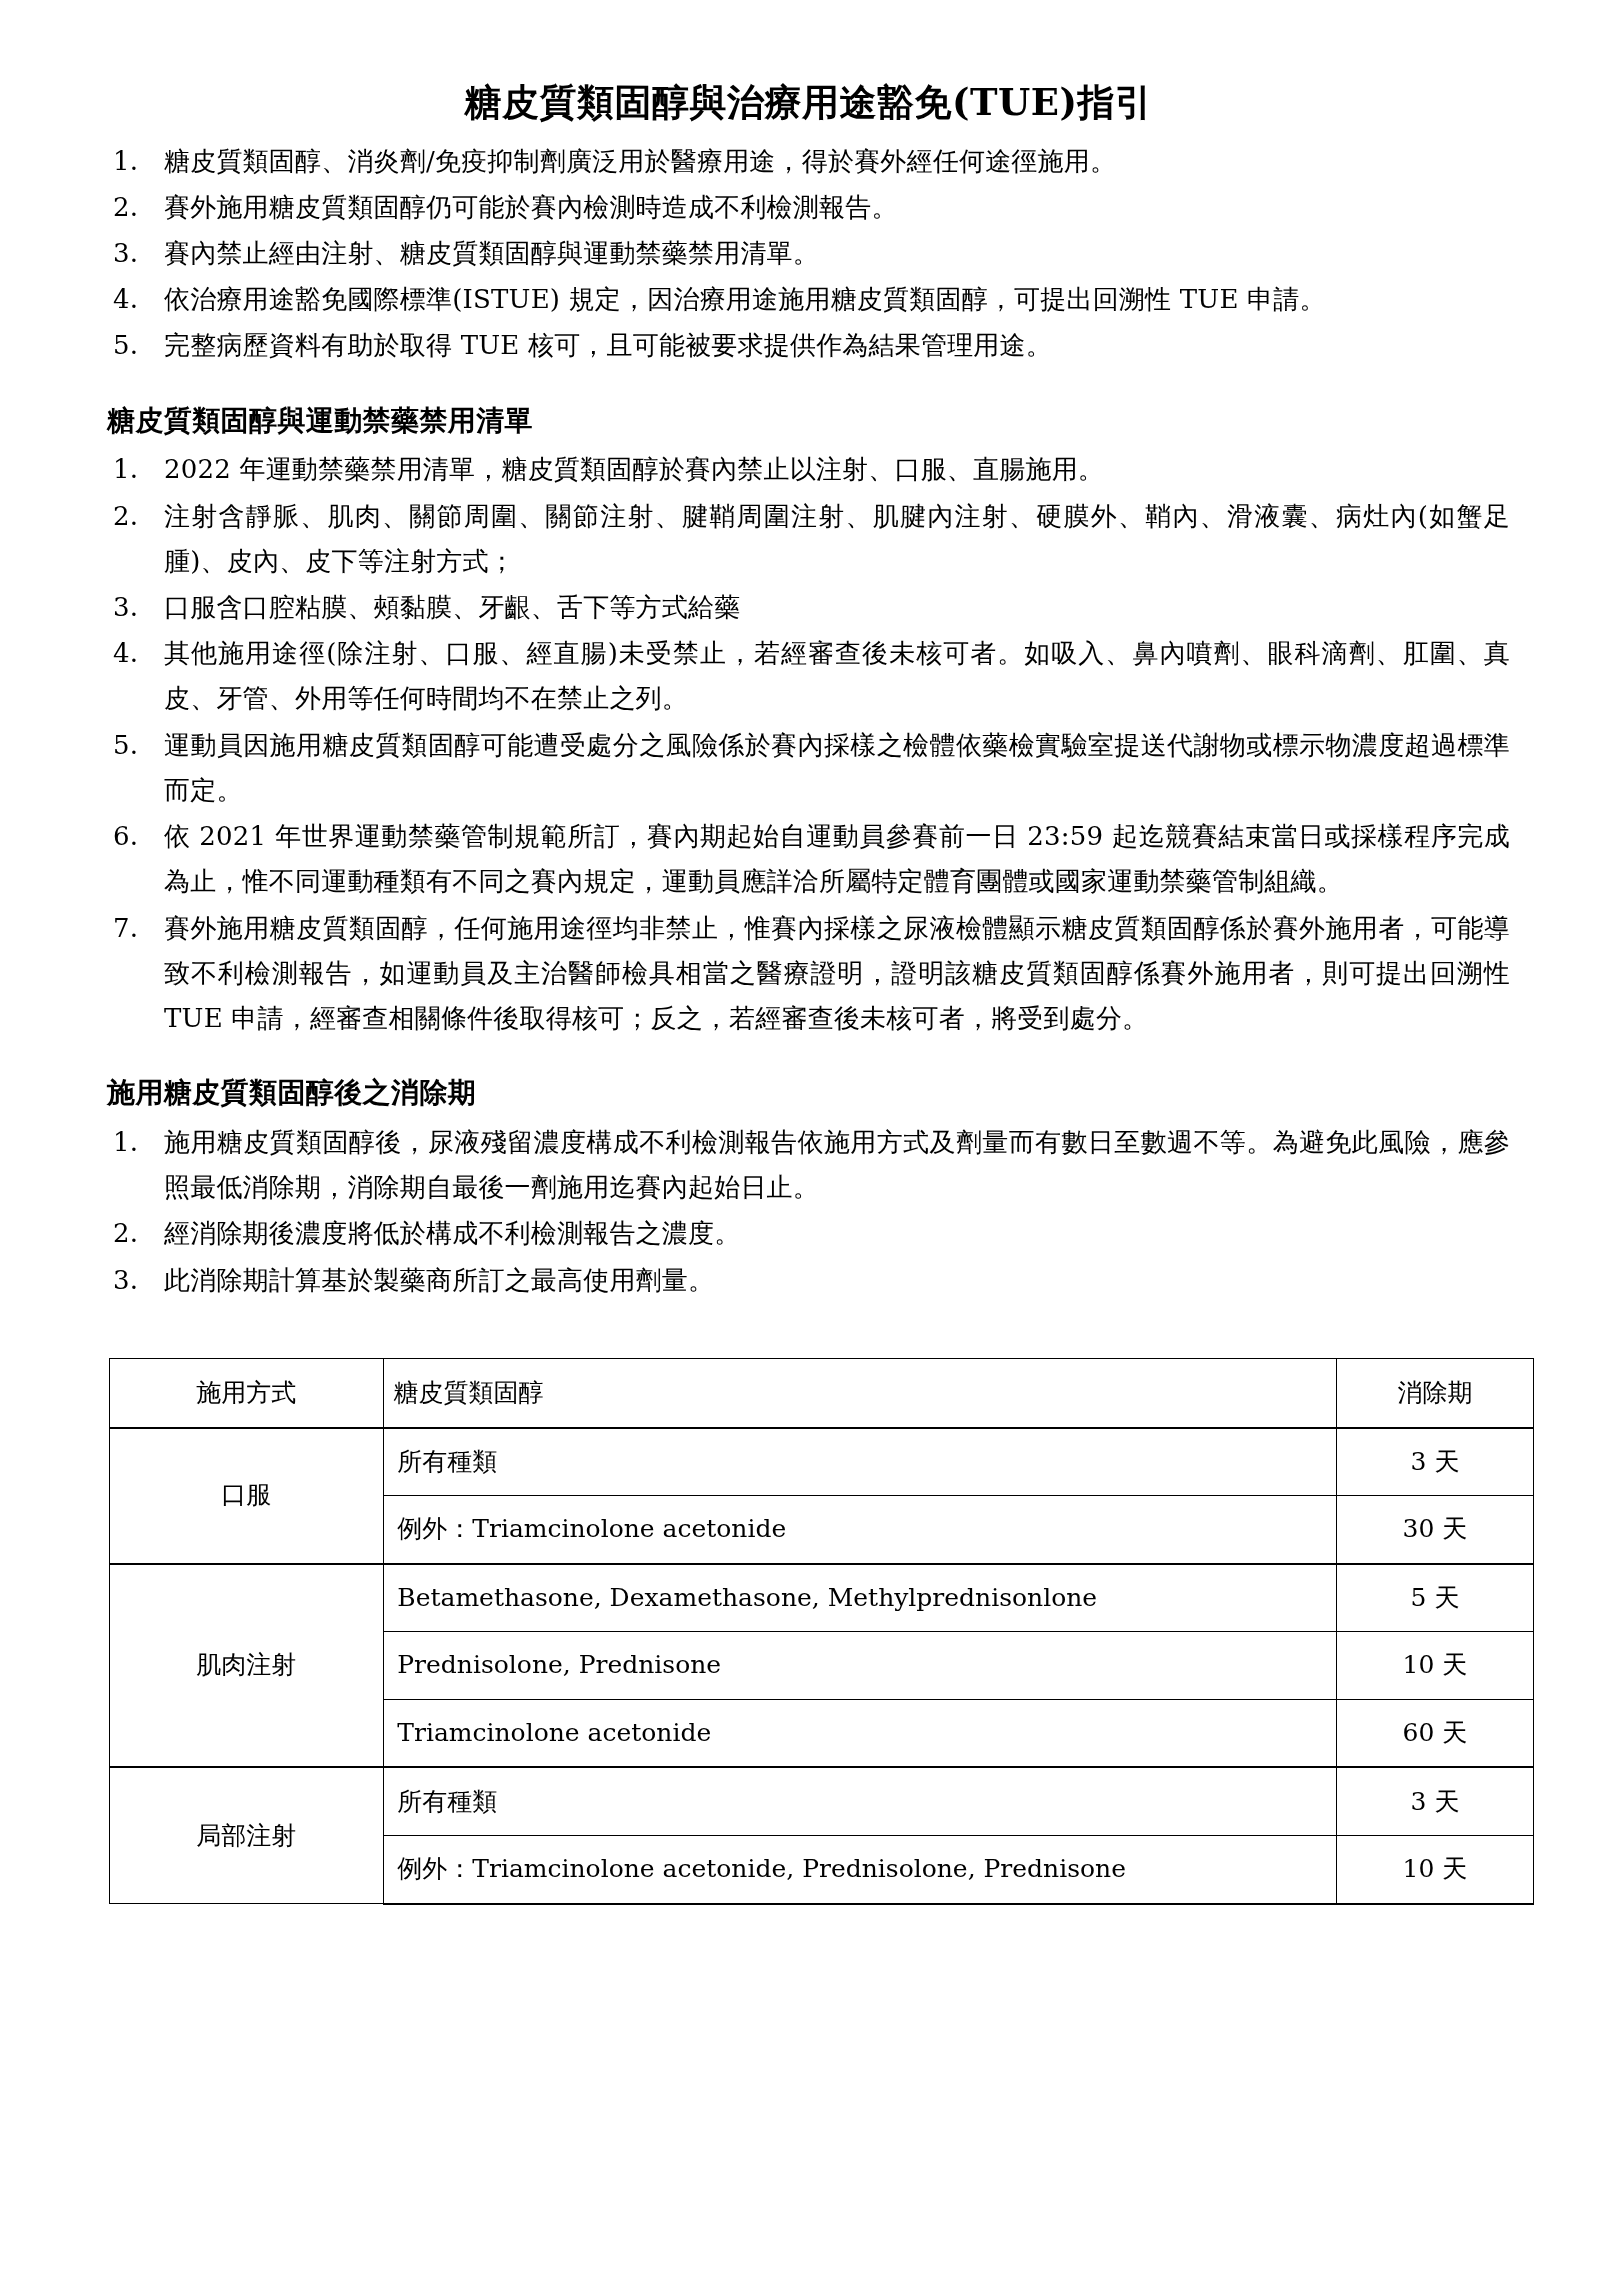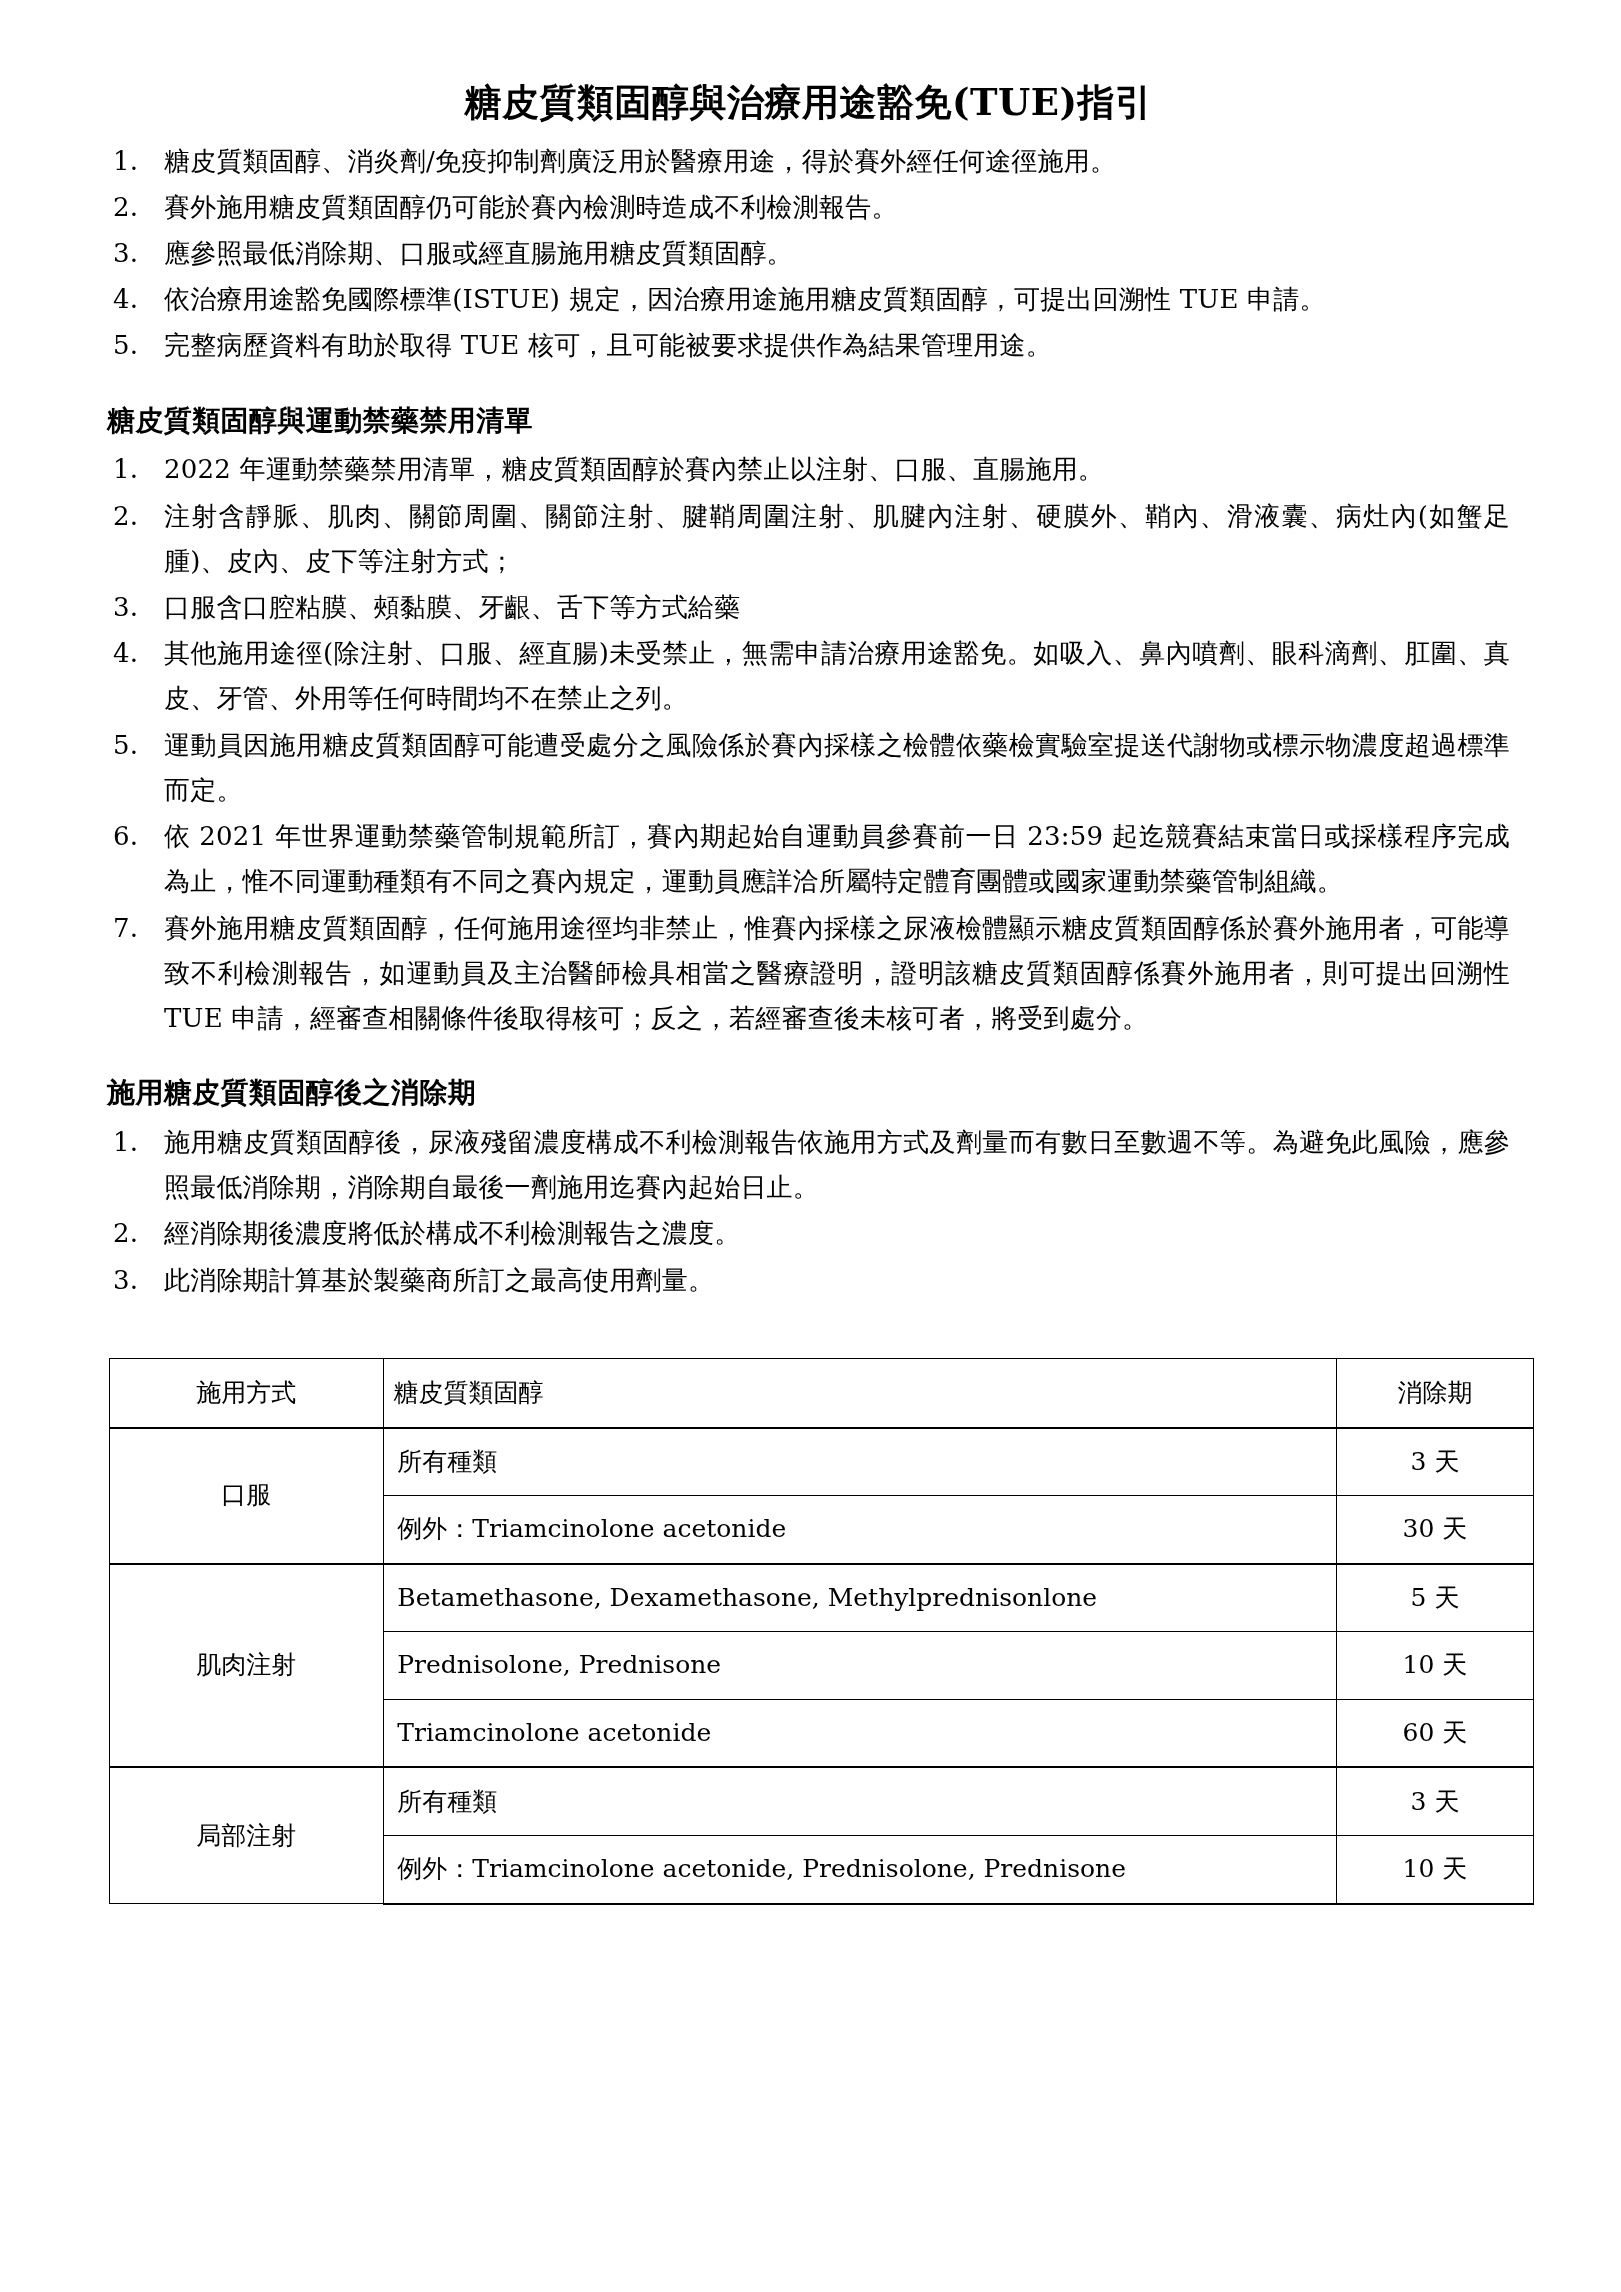--- a/index.html
+++ b/index.html
@@ -113,21 +113,21 @@
     <li>
       <span class="marker">1.</span>
       <span class="li-text">糖皮質類固醇、消炎劑/免疫抑制劑廣泛用於醫療用途，得於賽外經任何途徑施用。</span>
     </li>
     <li>
       <span class="marker">2.</span>
       <span class="li-text">賽外施用糖皮質類固醇仍可能於賽內檢測時造成不利檢測報告。</span>
     </li>
     <li>
       <span class="marker">3.</span>
-      <span class="li-text">應參照最低消除期、口服或經直腸施用糖皮質類固醇。</span>
+      <span class="li-text">賽內禁止經由注射、糖皮質類固醇與運動禁藥禁用清單。</span>
     </li>
     <li>
       <span class="marker">4.</span>
       <span class="li-text">依治療用途豁免國際標準(ISTUE) 規定，因治療用途施用糖皮質類固醇，可提出回溯性 TUE 申請。</span>
     </li>
     <li>
       <span class="marker">5.</span>
       <span class="li-text">完整病歷資料有助於取得 TUE 核可，且可能被要求提供作為結果管理用途。</span>
     </li>
   </ol>
@@ -141,21 +141,21 @@
     <li>
       <span class="marker">2.</span>
       <span class="li-text">注射含靜脈、肌肉、關節周圍、關節注射、腱鞘周圍注射、肌腱內注射、硬膜外、鞘內、滑液囊、病灶內(如蟹足腫)、皮內、皮下等注射方式；</span>
     </li>
     <li>
       <span class="marker">3.</span>
       <span class="li-text">口服含口腔粘膜、頰黏膜、牙齦、舌下等方式給藥</span>
     </li>
     <li>
       <span class="marker">4.</span>
-      <span class="li-text">其他施用途徑(除注射、口服、經直腸)未受禁止，無需申請治療用途豁免。如吸入、鼻內噴劑、眼科滴劑、肛圍、真皮、牙管、外用等任何時間均不在禁止之列。</span>
+      <span class="li-text">其他施用途徑(除注射、口服、經直腸)未受禁止，若經審查後未核可者。如吸入、鼻內噴劑、眼科滴劑、肛圍、真皮、牙管、外用等任何時間均不在禁止之列。</span>
     </li>
     <li>
       <span class="marker">5.</span>
       <span class="li-text">運動員因施用糖皮質類固醇可能遭受處分之風險係於賽內採樣之檢體依藥檢實驗室提送代謝物或標示物濃度超過標準而定。</span>
     </li>
     <li>
       <span class="marker">6.</span>
       <span class="li-text">依 2021 年世界運動禁藥管制規範所訂，賽內期起始自運動員參賽前一日 23:59 起迄競賽結束當日或採樣程序完成為止，惟不同運動種類有不同之賽內規定，運動員應詳洽所屬特定體育團體或國家運動禁藥管制組織。</span>
     </li>
     <li>

